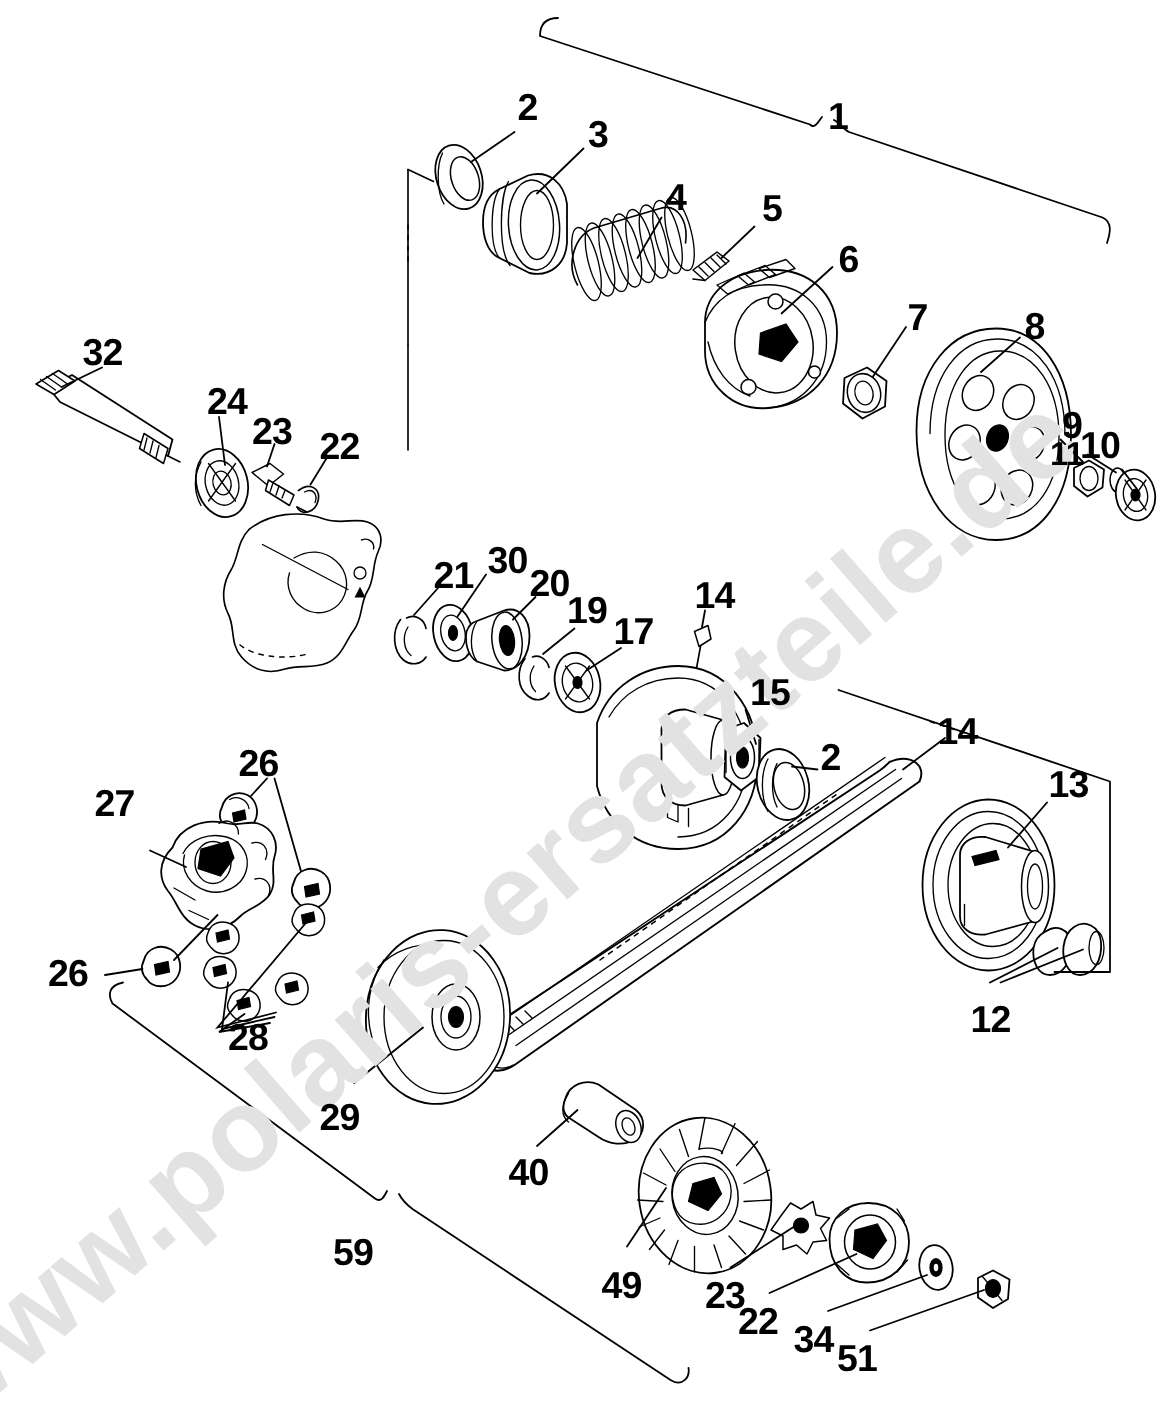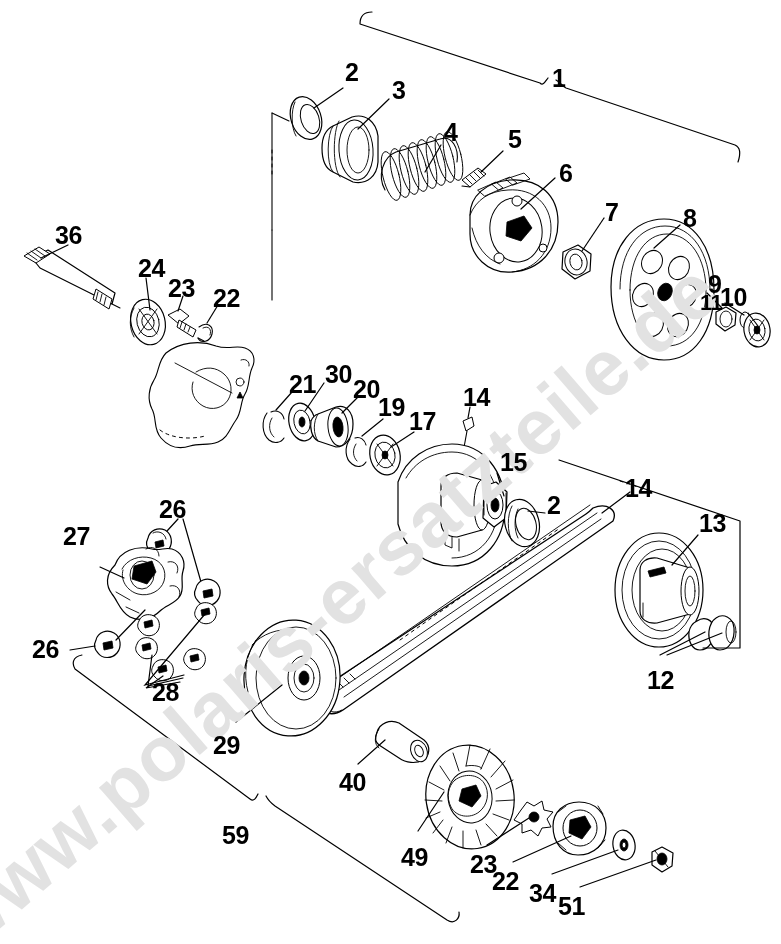--- a/index.html
+++ b/index.html
@@ -489,21 +489,21 @@
   <div class="callout" style="left:500px;top:450px">15</div>
   <div class="callout" style="left:463px;top:385px">14</div>
   <div class="callout" style="left:409px;top:409px">17</div>
   <div class="callout" style="left:378px;top:395px">19</div>
   <div class="callout" style="left:353px;top:377px">20</div>
   <div class="callout" style="left:325px;top:362px">30</div>
   <div class="callout" style="left:289px;top:372px">21</div>
   <div class="callout" style="left:213px;top:286px">22</div>
   <div class="callout" style="left:168px;top:276px">23</div>
   <div class="callout" style="left:138px;top:256px">24</div>
-  <div class="callout" style="left:55px;top:223px">36</div>
+  <div class="callout" style="left:55px;top:223px">32</div>
   <div class="callout" style="left:159px;top:497px">26</div>
   <div class="callout" style="left:32px;top:637px">26</div>
   <div class="callout" style="left:63px;top:524px">27</div>
   <div class="callout" style="left:152px;top:680px">28</div>
   <div class="callout" style="left:213px;top:733px">29</div>
   <div class="callout" style="left:547px;top:493px">2</div>
   <div class="callout" style="left:339px;top:770px">40</div>
   <div class="callout" style="left:401px;top:845px">49</div>
   <div class="callout" style="left:470px;top:852px">23</div>
   <div class="callout" style="left:492px;top:869px">22</div>

